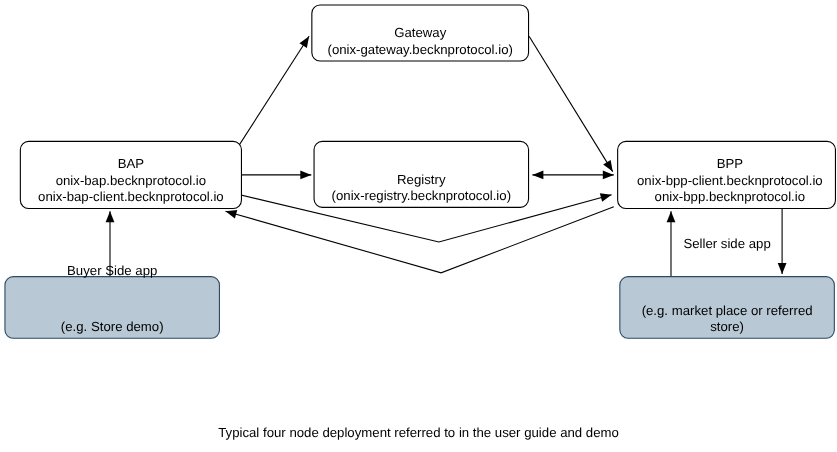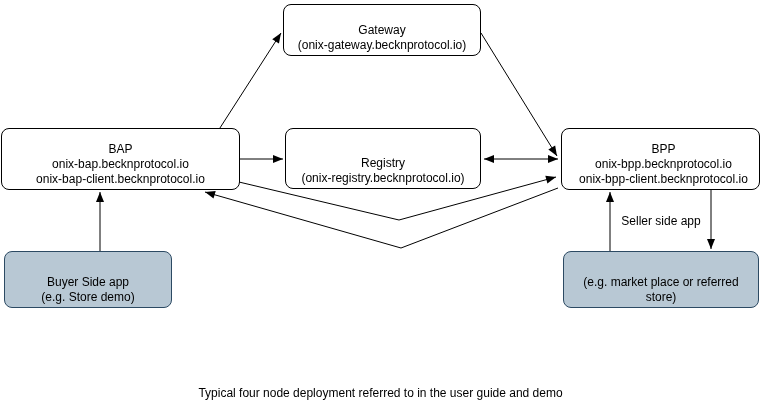--- a/index.html
+++ b/index.html
@@ -40,24 +40,24 @@
     border-radius: 8px;
     background: var(--node-fill);
     border: 1px solid var(--node-border);
     padding: 2px 4px;
   }
   .node.app {
     background: var(--app-fill);
     border: 1px solid var(--app-border);
   }
   .pos-gateway  { left: 283px; top: 4px;   width: 198px; height: 52px; }
-  .pos-bap      { left: 1px;   top: 128px; width: 239px; height: 62px; }
+  .pos-bap      { left: 18px;   top: 128px; width: 202px; height: 62px; }
   .pos-registry { left: 285px; top: 128px; width: 196px; height: 61px; }
   .pos-bpp      { left: 561px; top: 128px; width: 199px; height: 62px; padding-left: 10px; }
-  .pos-buyer    { left: 4px;   top: 251px; width: 168px; height: 57px; }
+  .pos-buyer    { left: 4px;   top: 251px; width: 196px; height: 57px; gap: 36px; }
   .pos-seller   { left: 563px; top: 251px; width: 196px; height: 57px; gap: 46px; }
   .caption {
     position: absolute;
     left: 0; top: 386px;
     width: 100%;
     text-align: center;
     font-size: 12px;
     line-height: 15px;
     z-index: 1;
   }
@@ -95,22 +95,22 @@
     <div>onix-bap-client.becknprotocol.io</div>
   </div>
 
   <div class="node pos-registry">
     <div>Registry</div>
     <div>(onix-registry.becknprotocol.io)</div>
   </div>
 
   <div class="node pos-bpp">
     <div>BPP</div>
+    <div>onix-bpp-client.becknprotocol.io</div>
     <div>onix-bpp.becknprotocol.io</div>
-    <div>onix-bpp-client.becknprotocol.io</div>
   </div>
 
   <div class="node app pos-buyer">
     <div>Buyer Side app</div>
     <div>(e.g. Store demo)</div>
   </div>
 
   <div class="node app pos-seller">
     <div>Seller side app</div>
     <div>(e.g. market place or referred store)</div>

